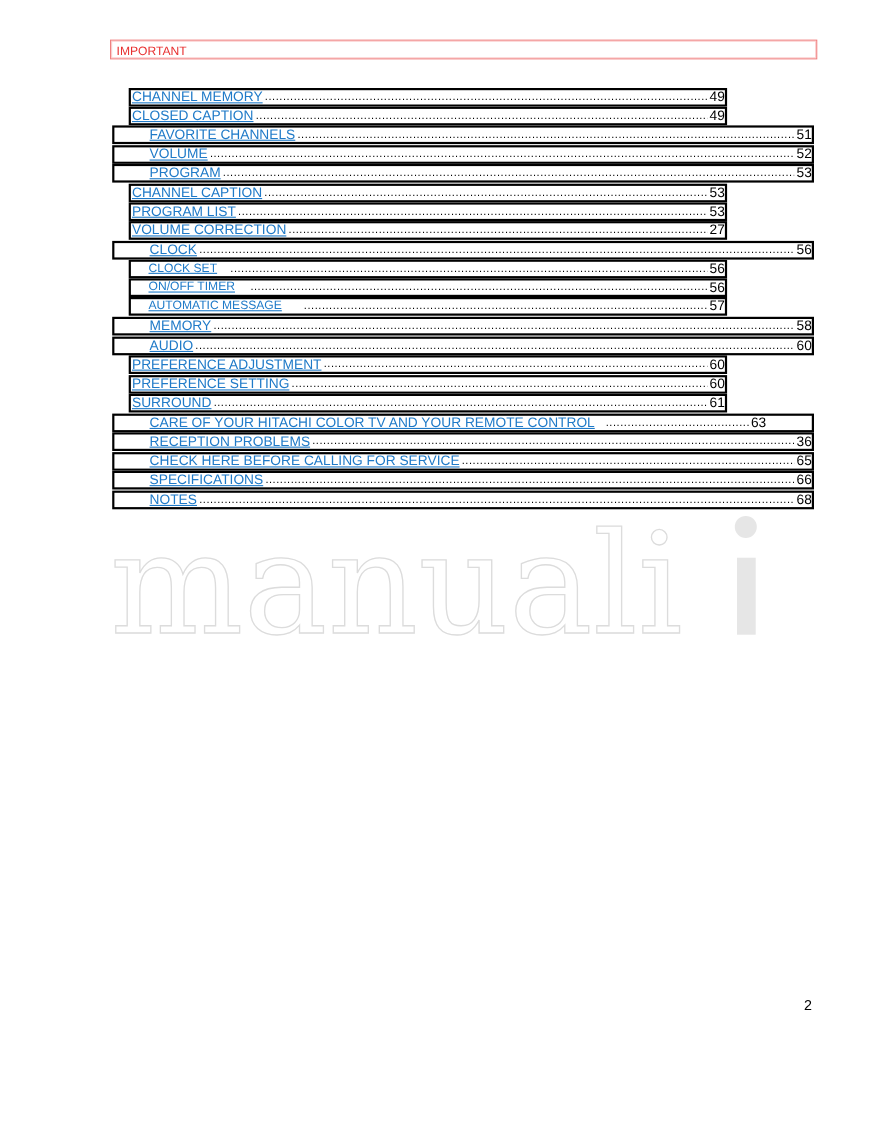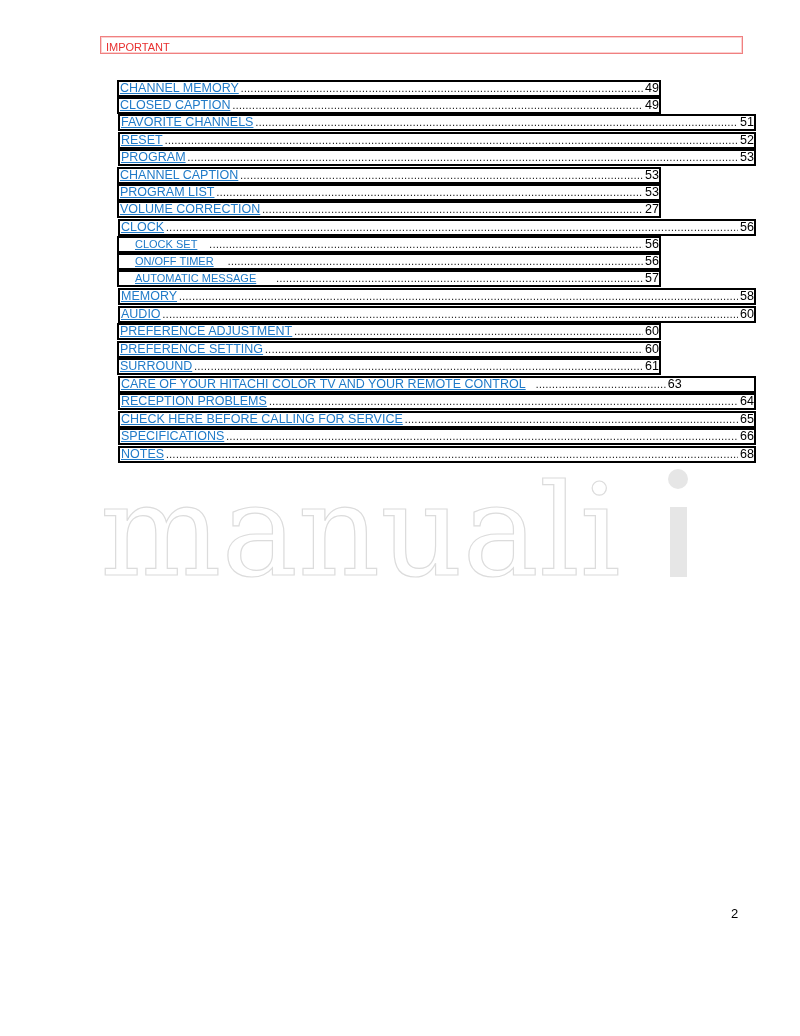--- a/index.html
+++ b/index.html
@@ -6,21 +6,21 @@
   body { width: 800px; height: 1036px; position: relative; overflow: hidden;
          font-family: "Liberation Sans", sans-serif; color: #000; }
   .banner { position: absolute; left: 100px; top: 36px; width: 643px; height: 18px;
             border: 1px solid #f08080; box-shadow: 0 0 0 1px #fbd0d0 inset;
             box-sizing: border-box; }
   .banner span { position: absolute; left: 5px; top: 4px; font-size: 11px; color: #e83030; }
   .toc { position: absolute; left: 0; top: 0; }
   .row { position: absolute; height: 17px; border: 2px solid #000; box-sizing: border-box;
          background: #fff; display: flex; align-items: center; overflow: hidden;
          white-space: nowrap; font-size: 12.5px; line-height: 13px; }
-  .row.lvl0 { left: 118px; width: 638px; }
+  .row.lvl0 { left: 102px; width: 638px; padding-left: 31px; }
   .row.lvl1 { left: 117px; width: 544px; }
   .row a { color: #1f7ac8; text-decoration: underline; flex: 0 0 auto; padding-left: 1px; }
   .row.small a { font-size: 11px; padding-left: 16px; }
   .row .gap { flex: 0 0 auto; display: inline-block; }
   .row .dots { flex: 1 1 auto; overflow: hidden; color: #000; font-size: 10px;
                letter-spacing: 0.5px; margin: 0 2px; }
   .row .dots::before { content: "................................................................................................................................................................................................................................................"; }
   .row .page { flex: 0 0 auto; }
   .pagenum { position: absolute; left: 731px; top: 906px; font-size: 13px; }
   .watermark { position: absolute; left: 100px; top: 465px; width: 600px; height: 115px; }
@@ -48,21 +48,21 @@
     <a>CLOSED CAPTION</a>
     <span class="dots"></span>
     <span class="page">49</span>
   </div>
   <div class="row lvl0" style="top:114px">
     <a>FAVORITE CHANNELS</a>
     <span class="dots"></span>
     <span class="page">51</span>
   </div>
   <div class="row lvl0" style="top:132px">
-    <a>RESET</a>
+    <a>VOLUME</a>
     <span class="dots"></span>
     <span class="page">52</span>
   </div>
   <div class="row lvl0" style="top:149px">
     <a>PROGRAM</a>
     <span class="dots"></span>
     <span class="page">53</span>
   </div>
   <div class="row lvl1" style="top:167px">
     <a>CHANNEL CAPTION</a>
@@ -129,21 +129,21 @@
   </div>
   <div class="row lvl0" style="top:376px">
     <a>CARE OF YOUR HITACHI COLOR TV AND YOUR REMOTE CONTROL</a>
     <span class="gap" style="width:8px"></span>
     <span class="dots" style="flex:0 0 130px"></span>
     <span class="page">63</span>
   </div>
   <div class="row lvl0" style="top:393px">
     <a>RECEPTION PROBLEMS</a>
     <span class="dots"></span>
-    <span class="page">64</span>
+    <span class="page">36</span>
   </div>
   <div class="row lvl0" style="top:411px">
     <a>CHECK HERE BEFORE CALLING FOR SERVICE</a>
     <span class="dots"></span>
     <span class="page">65</span>
   </div>
   <div class="row lvl0" style="top:428px">
     <a>SPECIFICATIONS</a>
     <span class="dots"></span>
     <span class="page">66</span>

